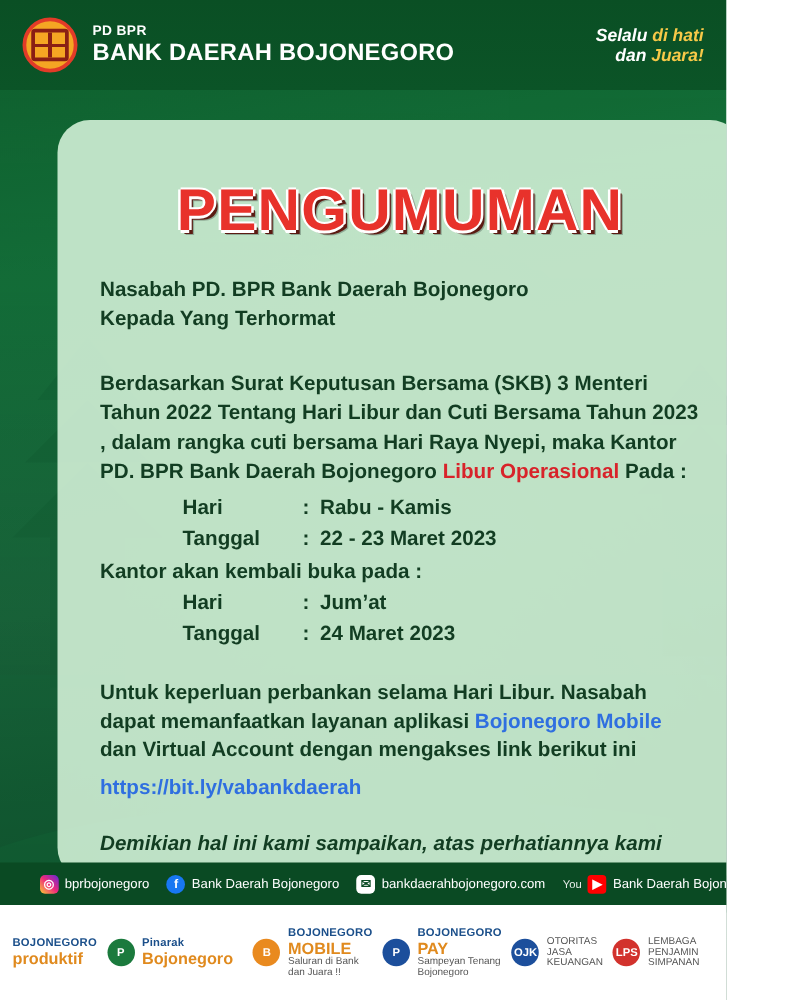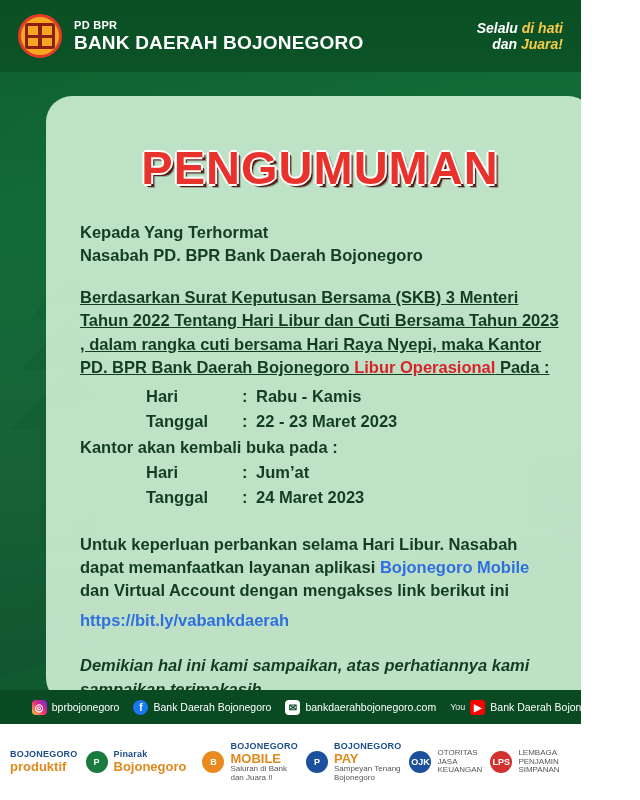--- a/index.html
+++ b/index.html
@@ -173,25 +173,25 @@
       </span>
     </div>
   </div>
 
   <div class="card">
     <div class="title">PENGUMUMAN</div>
 
     <div class="body-text">
 
       <div class="p-block">
+        <div>Nasabah PD. BPR Bank Daerah Bojonegoro</div>
         <div>Kepada Yang Terhormat</div>
-        <div>Nasabah PD. BPR Bank Daerah Bojonegoro</div>
-      </div>
-
-      <p style="margin-top:18px;margin-bottom:4px;text-decoration:underline;">
+      </div>
+
+      <p style="margin-top:28px;margin-bottom:4px;">
         <span>Berdasarkan Surat Keputusan Bersama (SKB) 3 Menteri Tahun 2022 Tentang Hari Libur dan Cuti Bersama Tahun 2023 , dalam rangka cuti bersama Hari Raya Nyepi, maka Kantor PD. BPR Bank Daerah Bojonegoro </span><span class="hl-red">Libur Operasional</span><span> Pada :</span>
       </p>
 
       <table class="sched">
         <tbody>
             <tr>
           <td class="k">Hari</td>
           <td class="c">:</td>
           <td>Rabu - Kamis</td>
         </tr>

